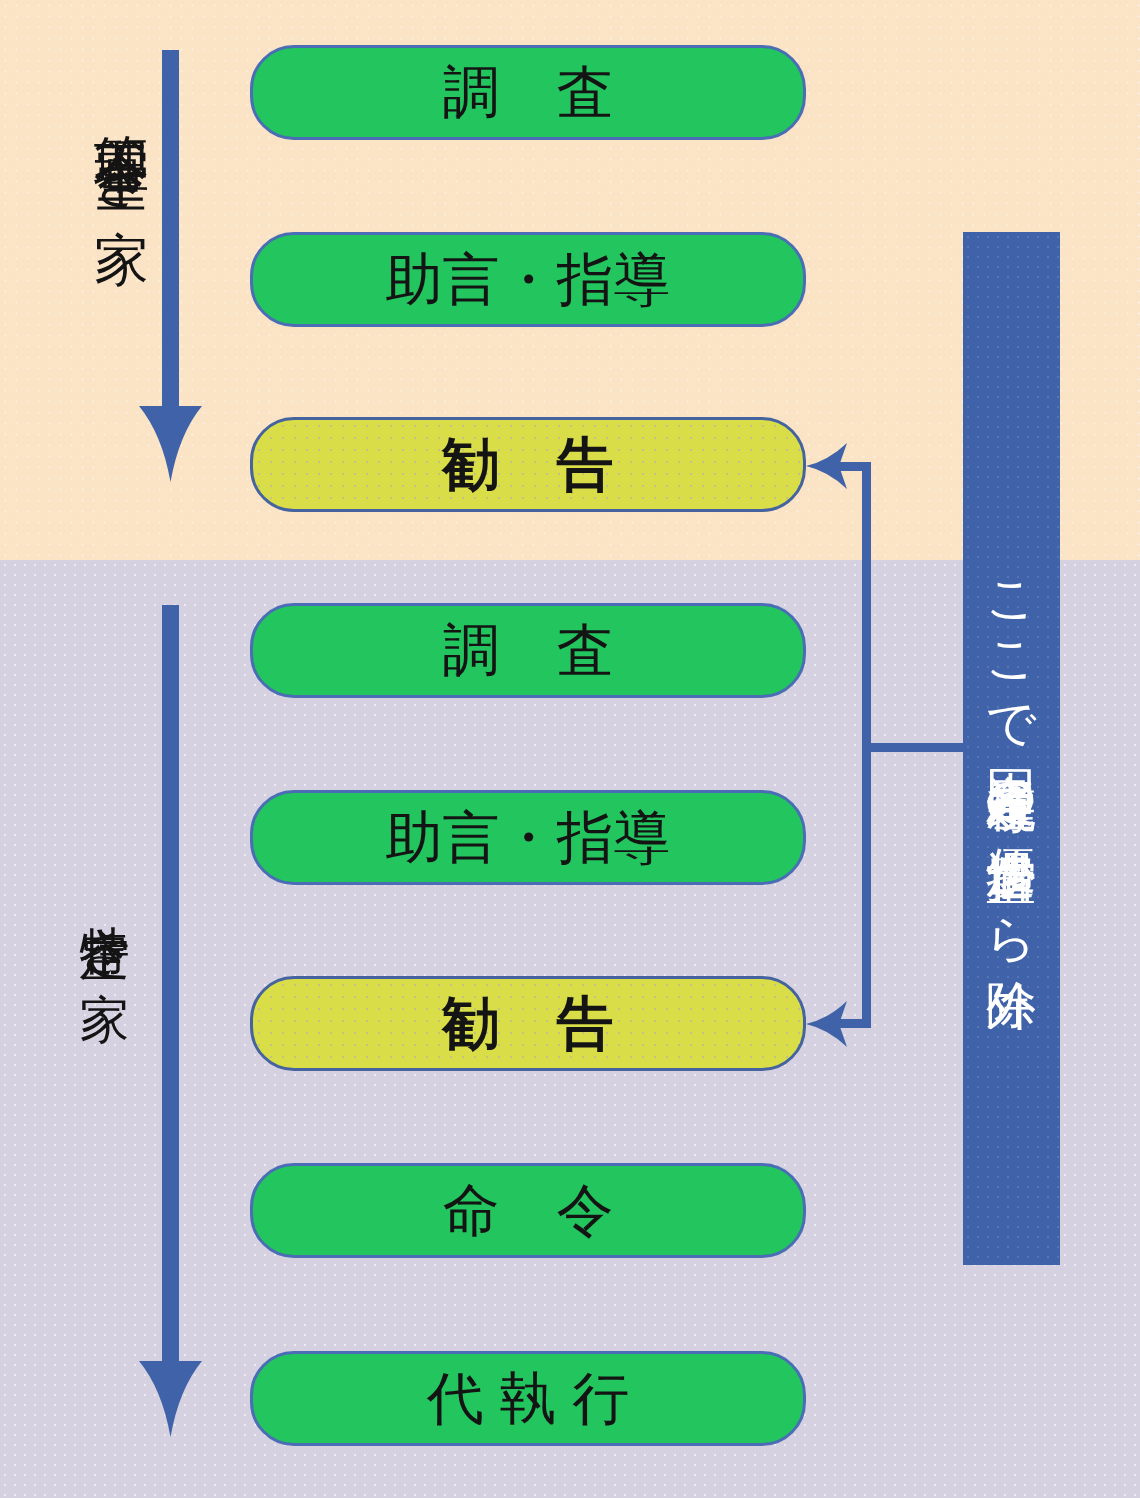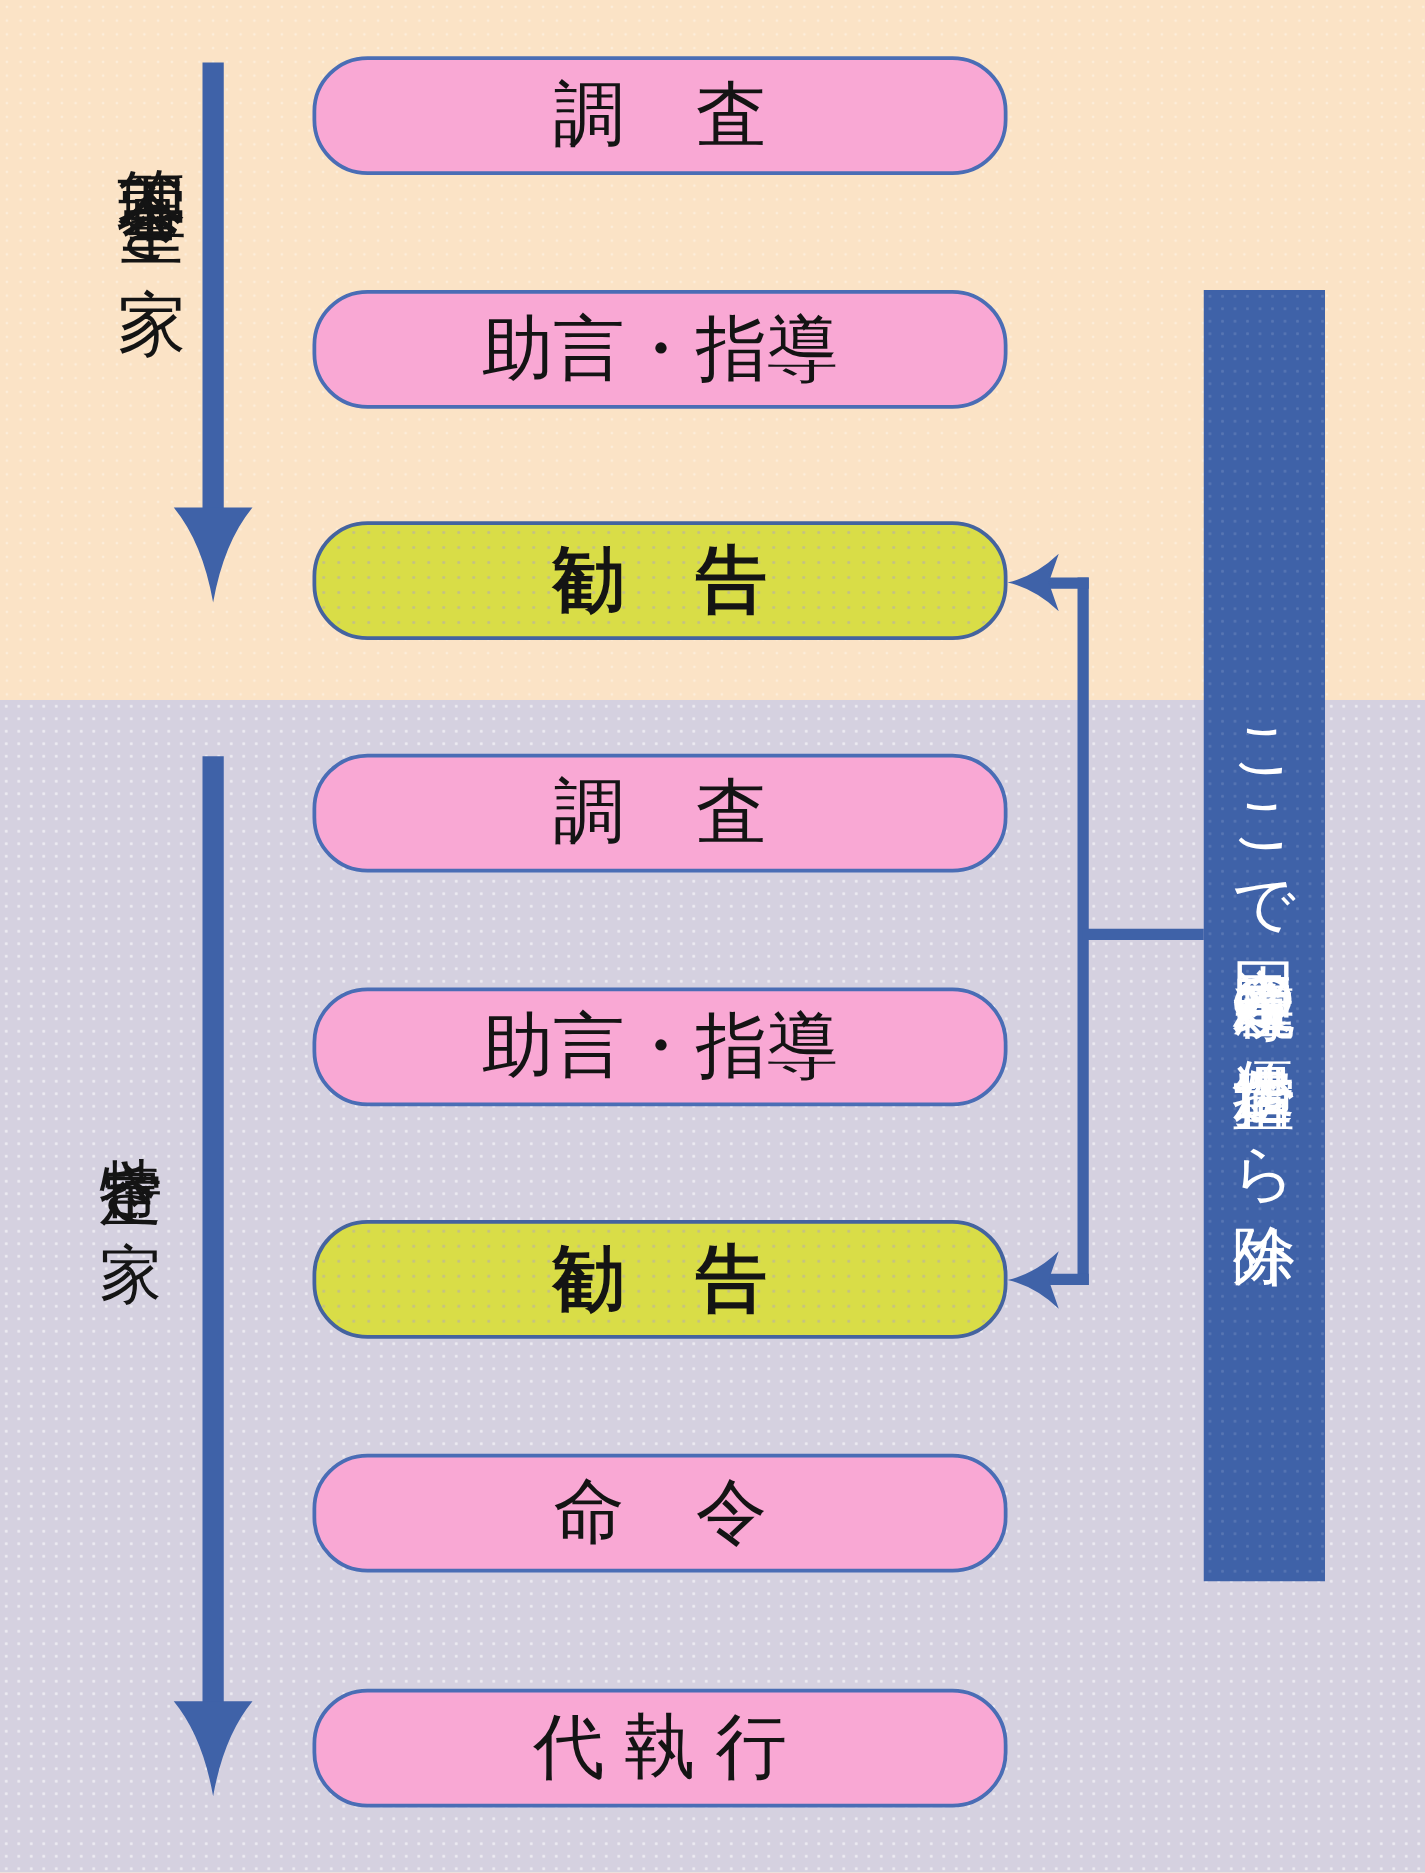--- a/index.html
+++ b/index.html
@@ -56,21 +56,21 @@
   }
   .vlabel.bottom{
     left:80px;top:886px;
     font-size:50px;
     letter-spacing:2px;
   }
   .box{
     position:absolute;
     left:250px;width:556px;height:95px;
     box-sizing:border-box;
-    background:#f9a8d4;
+    background:#22c55e;
     border:3px solid var(--box-border);
     border-radius:44px;
     display:flex;align-items:center;justify-content:center;
     font-size:57px;font-weight:500;color:var(--text);
     white-space:nowrap;
     line-height:1;
   }
   .box.highlight{
     background-color:var(--yellow-fill);
     background-image:radial-gradient(rgba(170,160,205,.45) 1px, transparent 1.3px);

